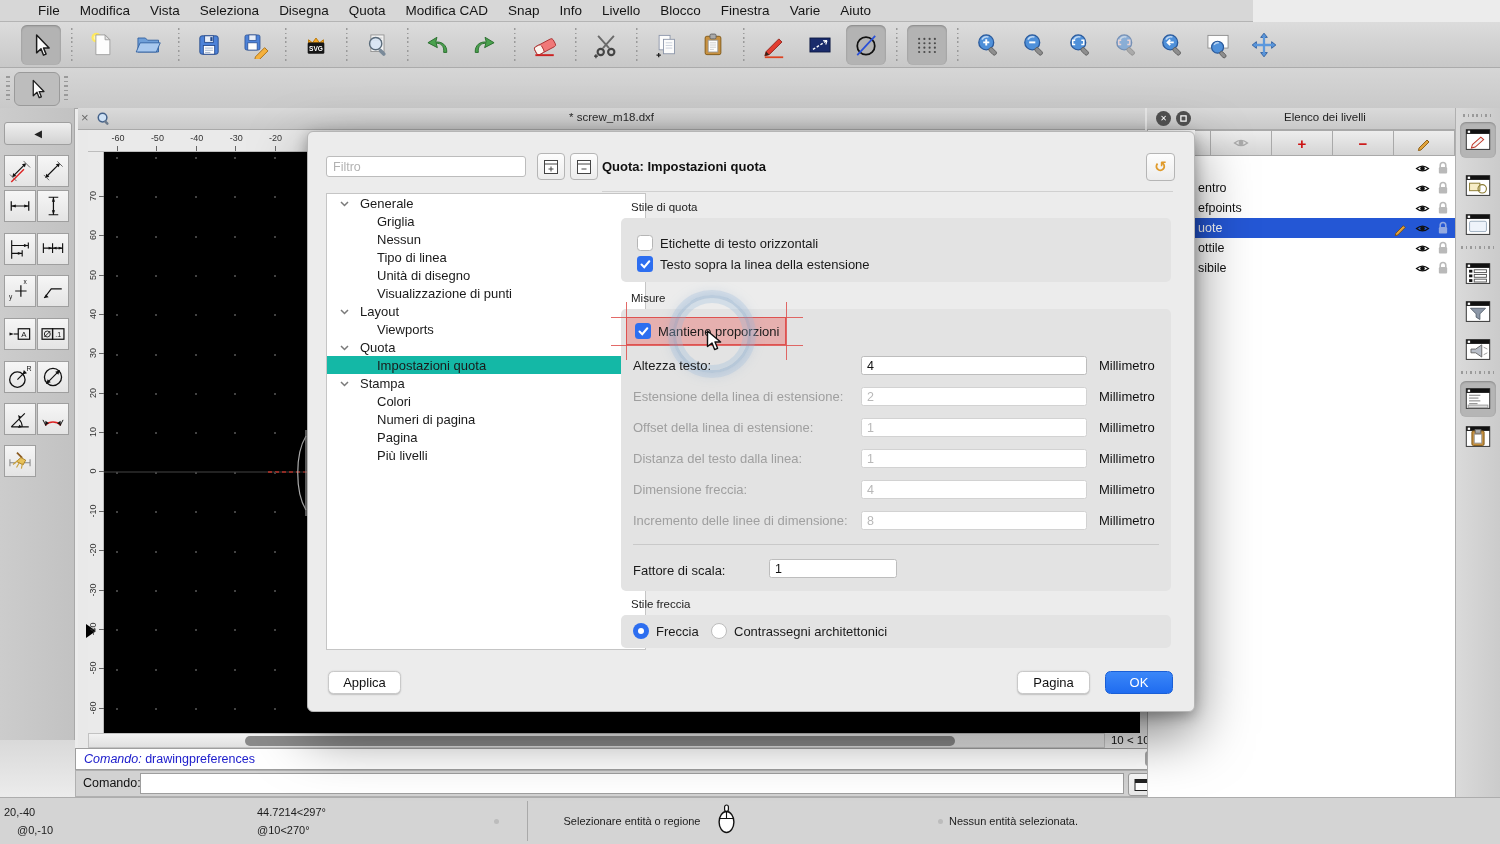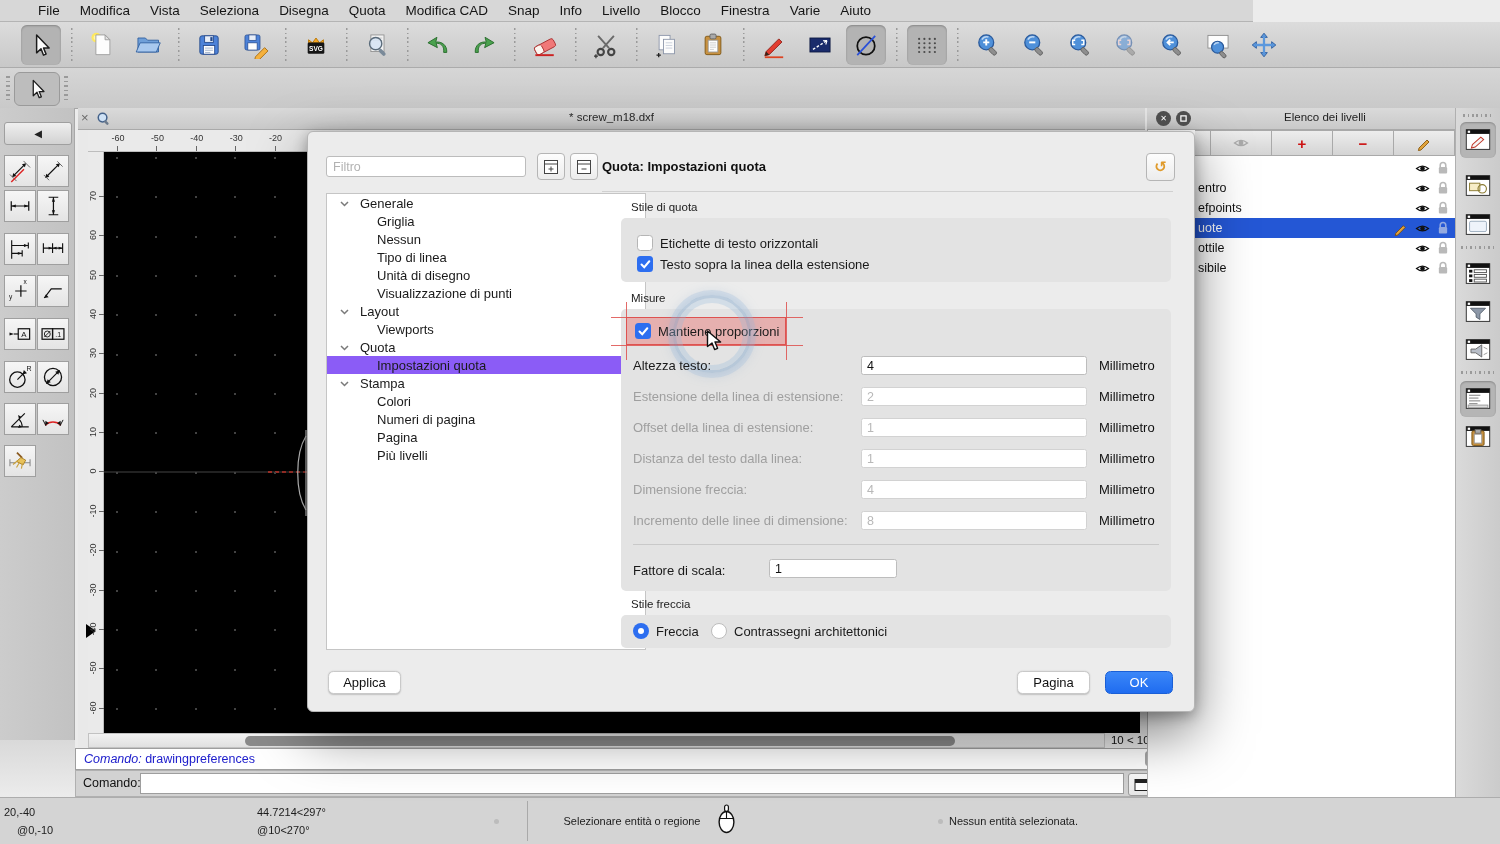--- a/index.html
+++ b/index.html
@@ -102,21 +102,21 @@
   .dlg-sqbtn{position:absolute;width:26px;height:25px;background:linear-gradient(#fdfdfd,#ececec);
              border:1px solid #b5b5b5;border-radius:4px;display:flex;align-items:center;justify-content:center;}
   #dlg-title{position:absolute;left:294px;top:27px;font-size:13px;font-weight:bold;color:#111;}
   #dlg-reset{position:absolute;left:838px;top:21px;width:27px;height:26px;background:linear-gradient(#fdfdfd,#ececec);
              border:1px solid #b5b5b5;border-radius:4px;color:#e09b2c;font-size:15px;font-weight:bold;
              display:flex;align-items:center;justify-content:center;}
   #dlg-hr{position:absolute;left:294px;top:59px;width:571px;height:1px;background:#d0d0d0;}
   #dlg-tree{position:absolute;left:18px;top:61px;width:320px;height:457px;background:#fff;
             border:1px solid #c5c5c5;box-sizing:border-box;overflow:hidden;}
   .tree-row{position:relative;height:18px;font-size:13px;color:#1a1a1a;display:flex;align-items:center;}
-  .tree-row.selected{background:#8b5cf6;}
+  .tree-row.selected{background:#14b8a6;}
   .tree-chevron{position:absolute;left:13px;top:7px;}
   .tree-label-0{padding-left:33px;}
   .tree-label-1{padding-left:50px;}
   .dlg-section-label{position:absolute;font-size:11.5px;color:#222;}
   .dlg-group{position:absolute;left:313px;width:550px;background:#e3e3e3;border-radius:5px;}
   .checkrow{position:absolute;display:flex;align-items:center;gap:7px;font-size:13px;color:#1a1a1a;}
   .cbox{width:16px;height:16px;border-radius:3.5px;box-sizing:border-box;display:flex;align-items:center;justify-content:center;}
   .cbox.on{background:#2d6ef0;}
   .cbox.off{background:#fff;border:1px solid #b5b5b5;}
   .radio{width:16px;height:16px;border-radius:50%;box-sizing:border-box;display:flex;align-items:center;justify-content:center;}

